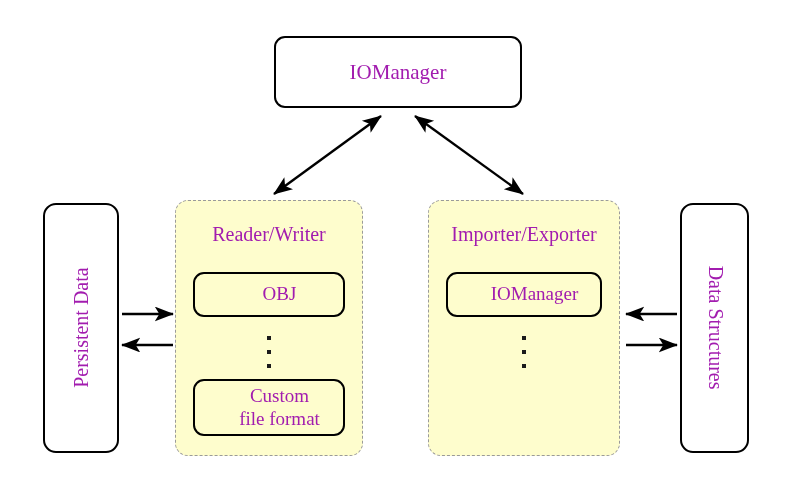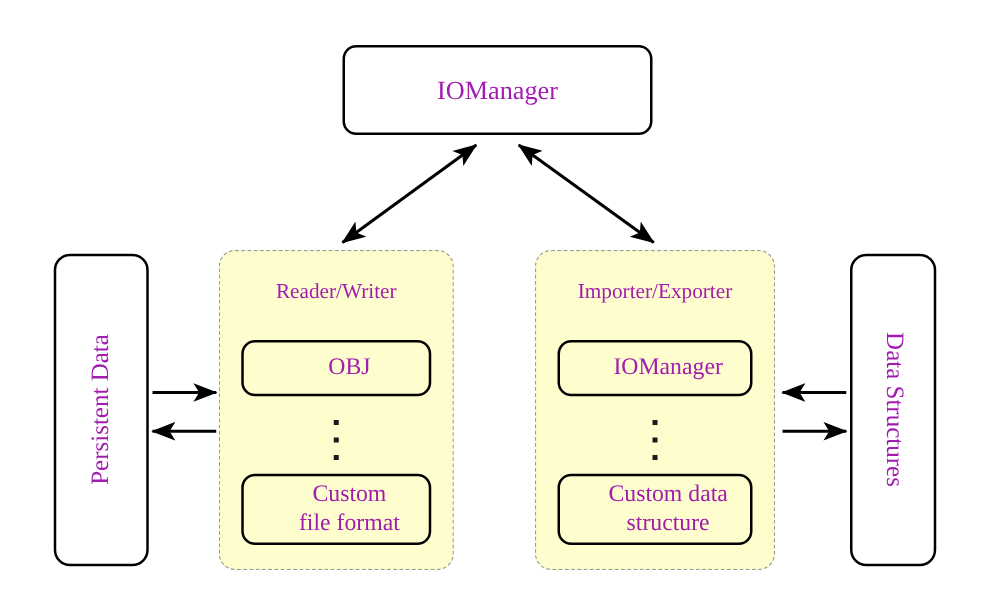--- a/index.html
+++ b/index.html
@@ -82,21 +82,21 @@
   }
   #panel-reader   { left: 175px; top: 200px; width: 188px; height: 256px; }
   #panel-importer { left: 428px; top: 200px; width: 192px; height: 256px; }
 
   .panel-title {
     position: absolute;
     left: 0;
     right: 0;
     top: 22px;
     text-align: center;
-    font-size: 17px;
+    font-size: 20px;
     white-space: nowrap;
   }
 
   
   .leaf {
     position: absolute;
     box-sizing: border-box;
     border: 2.6px solid #000000;
     border-radius: 11px;
     background: #fefdcd;
@@ -212,20 +212,14 @@
   <div class="leaf" id="leaf-openmesh">
     <span>IOManager</span>
   </div>
 
   <div class="vdots" id="dots-right">
     <i></i>
     <i></i>
     <i></i>
   </div>
 
-  <div class="leaf" id="leaf-custom-struct">
-    <span>
-      <span>Custom data</span><br>
-      <span>structure</span>
-    </span>
-  </div>
 
 </div>
 
 </body></html>

